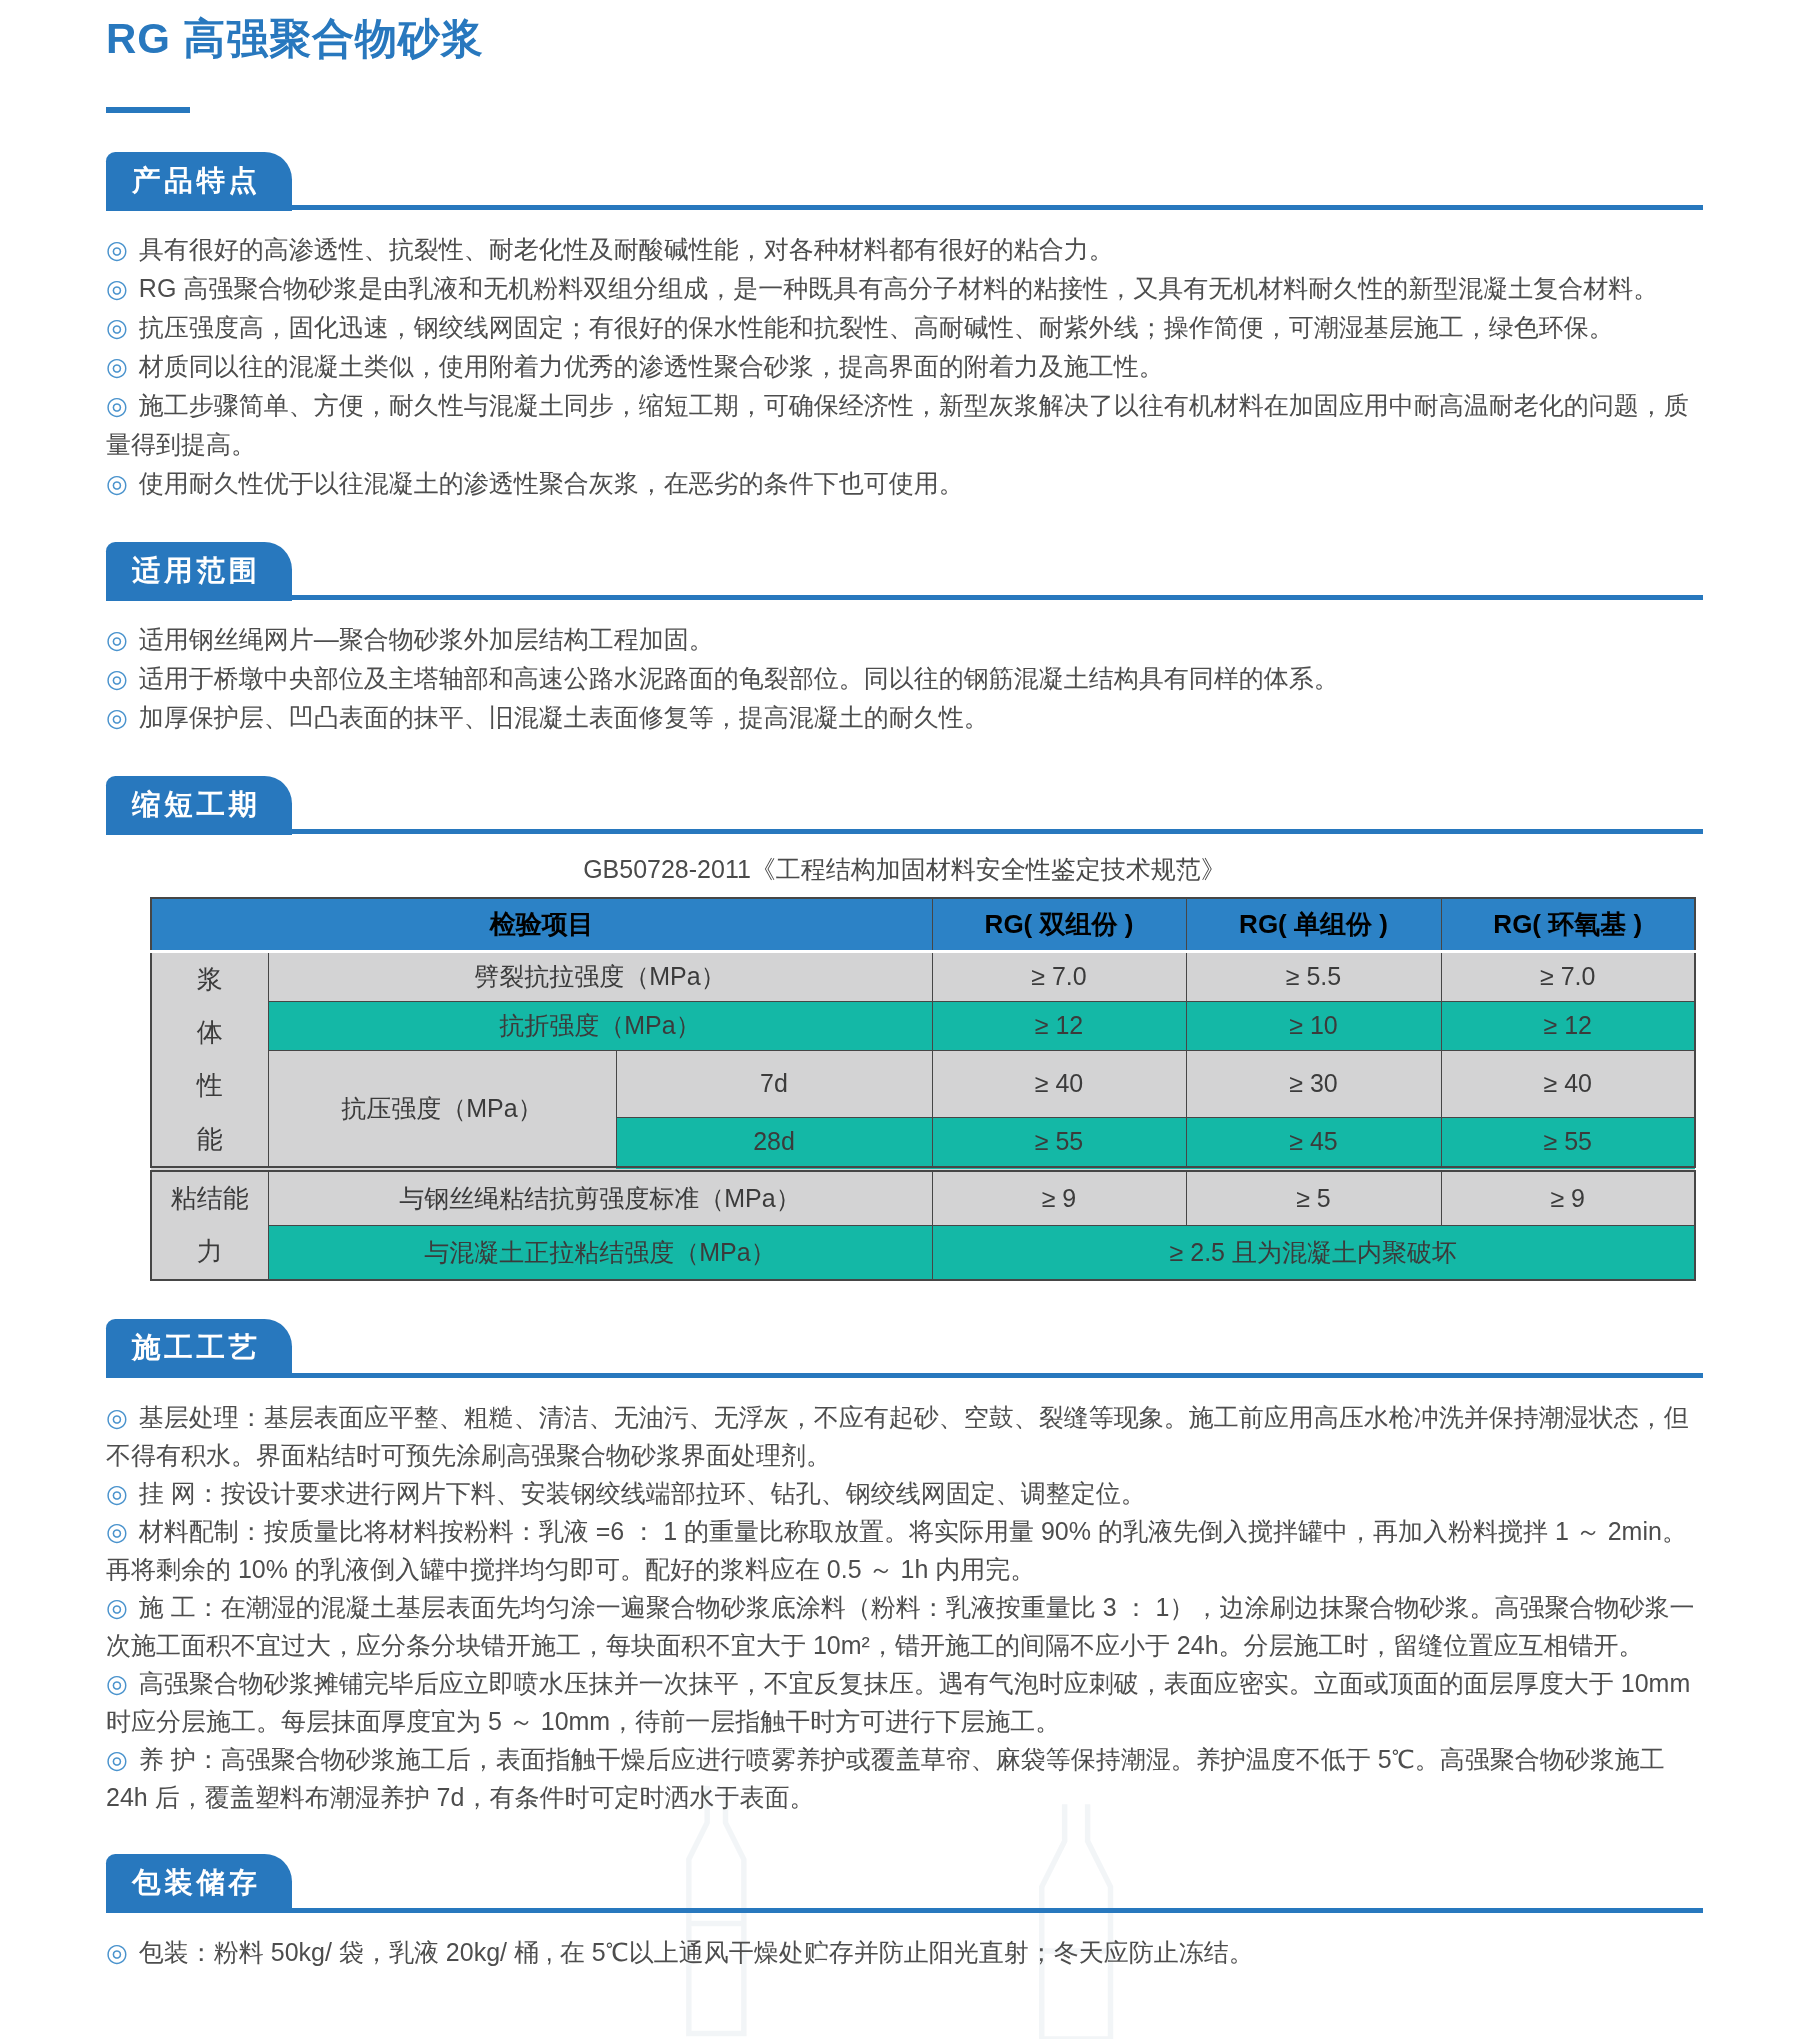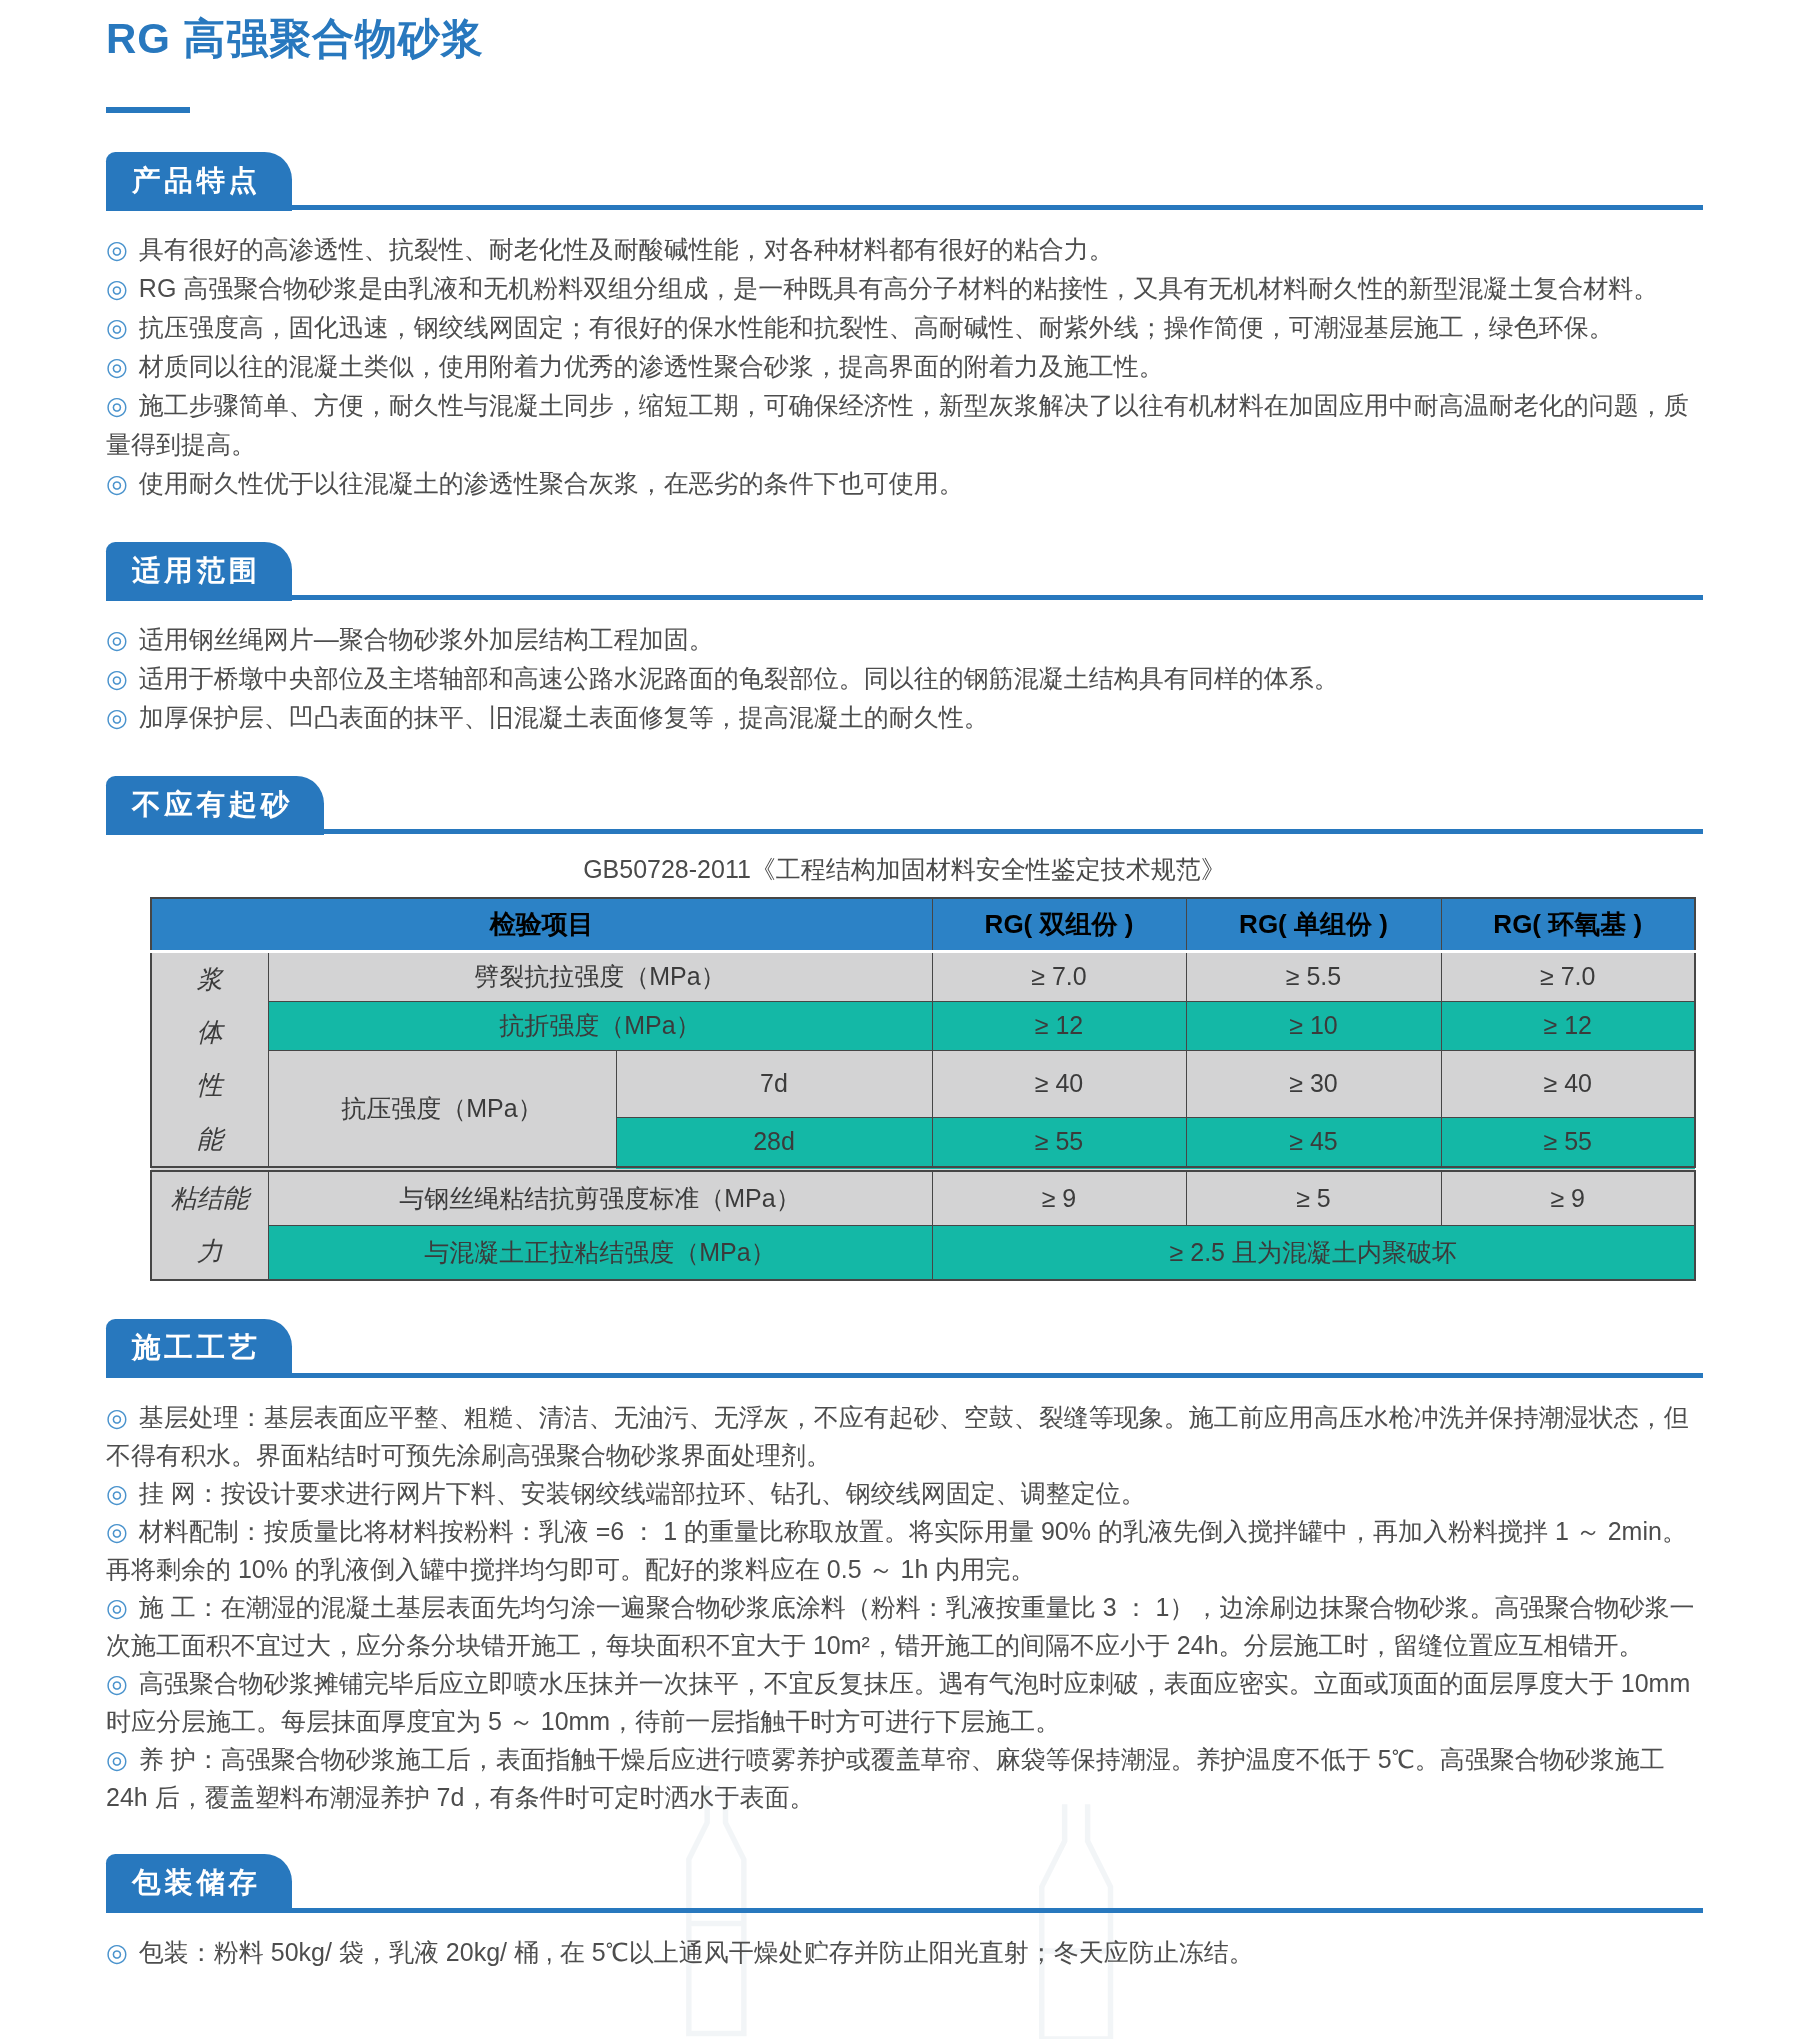--- a/index.html
+++ b/index.html
@@ -33,21 +33,21 @@
     border-collapse:collapse; table-layout:fixed; width:1545px; margin:11px 0 0 44px;
     border:2.8px solid #464646; font-size:25px; color:#3b3b3b;
   }
   .perf-table th, .perf-table td { border:1.8px solid #464646; text-align:center; padding:0 7.3px; }
   .perf-table th {
     background:#2c82c6; color:#000000; font-weight:bold; font-size:26px;
     height:51px; border-bottom:3.7px solid #ffffff;
   }
   .perf-table td { height:48px; background:#14b8a6; }
   .perf-table td.shade { background:#d3d3d4; }
-  .perf-table td.glabel { background:#d3d3d4; font-size:26px;font-style:italic; }
+  .perf-table td.glabel { background:#d3d3d4; font-size:26px; }
   .perf-table tr.group-start td { border-top:6.4px double #464646; }
   .vlabel { display:inline-block; word-break:break-all; line-height:2.05; vertical-align:middle; text-align:center; }
 
   .watermark { position:absolute; left:514px; top:1786px; z-index:0; opacity:0.55; }
 </style>
 </head>
 <body>
 
 <div class="page">
 
@@ -89,21 +89,21 @@
       <div class="bullets">
           <div class="bullet-row"><span class="bullet-seg"><span class="bullet-mark">◎</span><span>适用钢丝绳网片—聚合物砂浆外加层结构工程加固。</span></span></div>
           <div class="bullet-row"><span class="bullet-seg"><span class="bullet-mark">◎</span><span>适用于桥墩中央部位及主塔轴部和高速公路水泥路面的龟裂部位。同以往的钢筋混凝土结构具有同样的体系。</span></span></div>
           <div class="bullet-row"><span class="bullet-seg"><span class="bullet-mark">◎</span><span>加厚保护层、凹凸表面的抹平、旧混凝土表面修复等，提高混凝土的耐久性。</span></span></div>
         </div>
     </section>
 
     <section>
       <div class="sec-header">
         <div class="sec-badge">
-          <span>不应有起砂</span>
+          <span>缩短工期</span>
         </div>
       </div>
       <div class="tbl-caption">GB50728-2011《工程结构加固材料安全性鉴定技术规范》</div>
       <div>
           <table class="perf-table">
             <colgroup>
               <col style="width: 117px;">
               <col style="width: 348px;">
               <col style="width: 316px;">
               <col style="width: 254px;">

